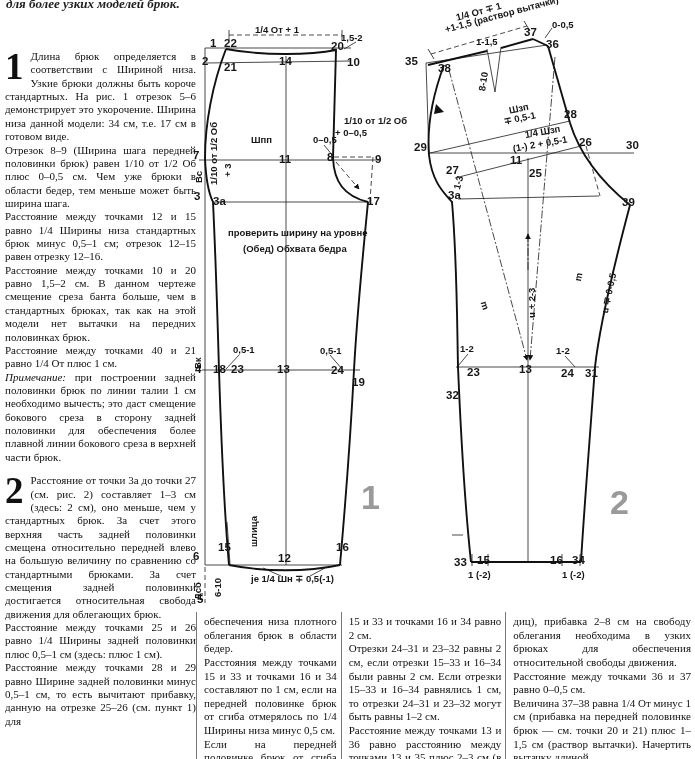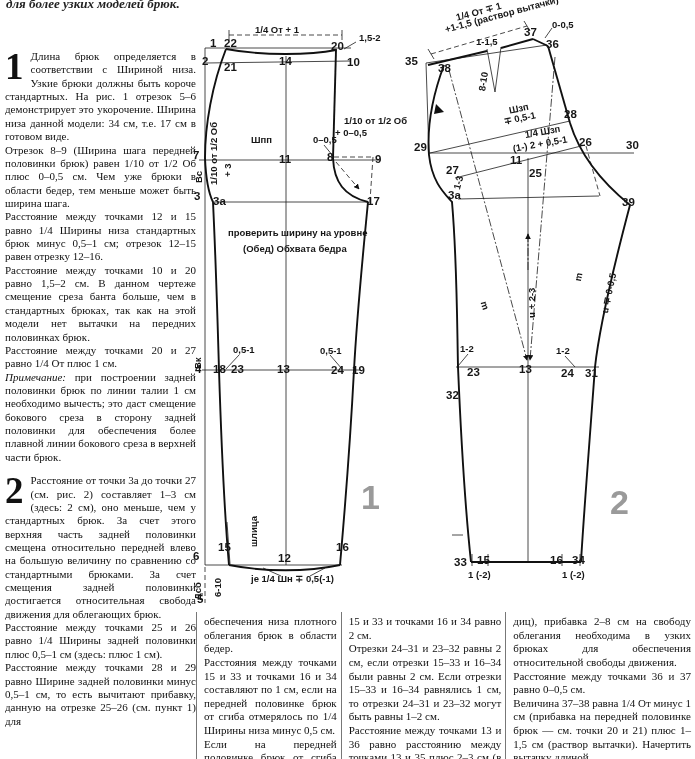--- a/index.html
+++ b/index.html
@@ -55,21 +55,21 @@
 
   <div class="top-note">для более узких моделей брюк.</div>
 
   <div class="left-col">
       <div class="section">
         <span class="dropcap">1</span>
         <p>Длина брюк определяется в соответствии с Шириной низа. Узкие брюки должны быть короче стандартных. На рис. 1 отрезок 5–6 демонстрирует это укорочение. Ширина низа данной модели: 34 см, т.е. 17 см в готовом виде.</p>
         <p>Отрезок 8–9 (Ширина шага передней половинки брюк) равен 1/10 от 1/2 Об плюс 0–0,5 см. Чем уже брюки в области бедер, тем меньше может быть ширина шага.</p>
         <p>Расстояние между точками 12 и 15 равно 1/4 Ширины низа стандартных брюк минус 0,5–1 см; отрезок 12–15 равен отрезку 12–16.</p>
         <p>Расстояние между точками 10 и 20 равно 1,5–2 см. В данном чертеже смещение среза банта больше, чем в стандартных брюках, так как на этой модели нет вытачки на передних половинках брюк.</p>
-        <p>Расстояние между точками 20 и 27 равно 1/4 От плюс 1 см.</p>
+        <p>Расстояние между точками 40 и 21 равно 1/4 От плюс 1 см.</p>
         <p><i>Примечание:</i> при построении задней половинки брюк по линии талии 1 см необходимо вычесть; это даст смещение бокового среза в сторону задней половинки для обеспечения более плавной линии бокового среза в верхней части брюк.</p>
       </div>
       <div class="section">
         <span class="dropcap">2</span>
         <p>Расстояние от точки 3а до точки 27 (см. рис. 2) составляет 1–3 см (здесь: 2 см), оно меньше, чем у стандартных брюк. За счет этого верхняя часть задней половинки смещена относительно передней влево на большую величину по сравнению со стандартными брюками. За счет смещения задней половинки достигается относительная свобода движения для облегающих брюк.</p>
         <p>Расстояние между точками 25 и 26 равно 1/4 Ширины задней половинки плюс 0,5–1 см (здесь: плюс 1 см).</p>
         <p>Расстояние между точками 28 и 29 равно Ширине задней половинки минус 0,5–1 см, то есть вычитают прибавку, данную на отрезке 25–26 (см. пункт 1) для</p>
       </div>
     </div>
 
@@ -119,21 +119,21 @@
     </svg>
     <div class="fig-num" id="fig1">1</div>
   <div class="dlabel ann" style="left: 62px; top: 0px;">1/4 От + 1</div>
       <div class="dlabel pt" style="left: 17px; top: 13px;">1</div>
       <div class="dlabel pt" style="left: 31px; top: 13px;">22</div>
       <div class="dlabel pt" style="left: 9px; top: 31px;">2</div>
       <div class="dlabel pt" style="left: 31px; top: 37px;">21</div>
       <div class="dlabel pt" style="left: 86px; top: 31px;">14</div>
       <div class="dlabel pt" style="left: 138px; top: 16px;">20</div>
       <div class="dlabel pt" style="left: 154px; top: 32px;">10</div>
-      <div class="dlabel ann" style="left: 166px; top: 8px;">1,5-2</div>
+      <div class="dlabel ann" style="left: 148px; top: 8px;">1,5-2</div>
       <div class="dlabel pt" style="left: 0px; top: 125px;">7</div>
       <div class="dlabel pt" style="left: 86px; top: 129px;">11</div>
       <div class="dlabel pt" style="left: 134px; top: 127px;">8</div>
       <div class="dlabel pt" style="left: 182px; top: 129px;">9</div>
       <div class="dlabel ann" style="left: 58px; top: 110px;">Шпп</div>
       <div class="dlabel ann" style="left: 120px; top: 110px;">0–0,5</div>
       <div class="dlabel ann" style="left: 151px; top: 91px;">1/10 от 1/2 Об</div>
       <div class="dlabel ann" style="left: 142px; top: 103px;">+ 0–0,5</div>
       <div class="dlabel ann" style="left: 16px; top: 160px; transform: rotate(-90deg);">1/10 от 1/2 Об</div>
       <div class="dlabel ann" style="left: 30px; top: 152px; transform: rotate(-90deg);">+ 3</div>
@@ -144,21 +144,21 @@
       <div class="dlabel ann" style="left: 35px; top: 203px;">проверить ширину на уровне</div>
       <div class="dlabel ann" style="left: 50px; top: 219px;">(Обед) Обхвата бедра</div>
       <div class="dlabel ann" style="left: 0px; top: 344px; transform: rotate(-90deg);">Вк</div>
       <div class="dlabel ann" style="left: 40px; top: 320px;">0,5-1</div>
       <div class="dlabel ann" style="left: 127px; top: 321px;">0,5-1</div>
       <div class="dlabel pt" style="left: 2px; top: 339px;">4</div>
       <div class="dlabel pt" style="left: 20px; top: 339px;">18</div>
       <div class="dlabel pt" style="left: 38px; top: 339px;">23</div>
       <div class="dlabel pt" style="left: 84px; top: 339px;">13</div>
       <div class="dlabel pt" style="left: 138px; top: 340px;">24</div>
-      <div class="dlabel pt" style="left: 159px; top: 340px; text-align: center;">19</div>
+      <div class="dlabel pt" style="left: 159px; top: 352px; text-align: center;">19</div>
       <div class="dlabel ann" style="left: 56px; top: 522px; transform: rotate(-90deg);">шлица</div>
       <div class="dlabel pt" style="left: 25px; top: 517px;">15</div>
       <div class="dlabel pt" style="left: 0px; top: 526px;">6</div>
       <div class="dlabel pt" style="left: 85px; top: 528px;">12</div>
       <div class="dlabel pt" style="left: 143px; top: 517px;">16</div>
       <div class="dlabel ann" style="left: 58px; top: 549px;">je 1/4 Шн ∓ 0,5(-1)</div>
       <div class="dlabel ann" style="left: 0px; top: 575px; transform: rotate(-90deg);">Дсб</div>
       <div class="dlabel ann" style="left: 20px; top: 572px; transform: rotate(-90deg);">6-10</div>
       <div class="dlabel pt" style="left: 4px; top: 569px;">5</div>
     </div>

